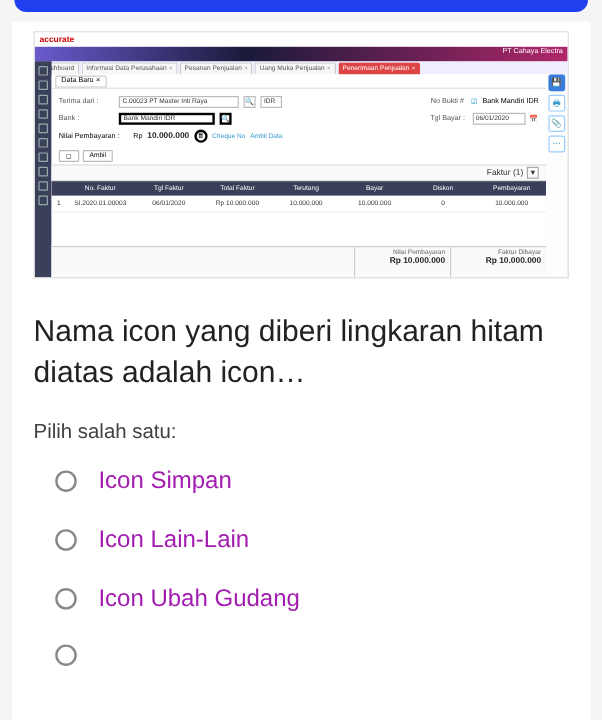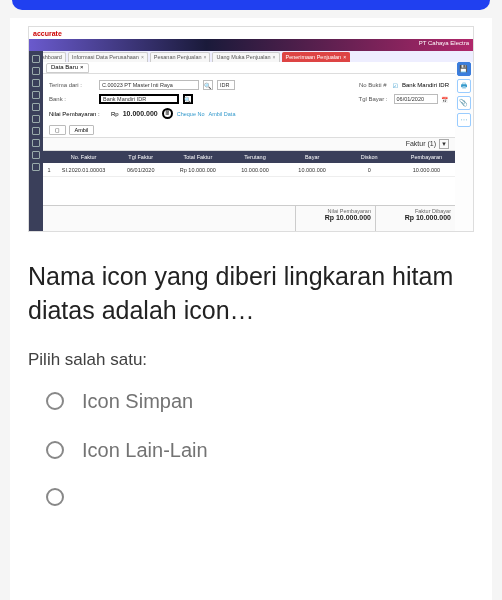--- a/index.html
+++ b/index.html
@@ -47,21 +47,21 @@
   .th.n,.td.n{flex:0 0 12px}
   .trow{display:flex;height:14px;border-bottom:1px solid #eee;font-size:5.5px;color:#333}
   .foot{position:absolute;bottom:0;left:0;right:0;height:26px;border-top:1px solid #ccc;display:flex;justify-content:flex-end;background:#fafafa}
   .fbox{width:80px;border-left:1px solid #ccc;padding:2px 4px;text-align:right}
   .fbox .l{font-size:5.5px;color:#666}
   .fbox .v{font-size:7px;font-weight:bold;color:#222}
   .question{font-size:25px;font-weight:400;color:#222;line-height:1.35;margin-bottom:22px}
   .instr{font-size:17px;color:#404040;margin-bottom:20px}
   .opt{display:flex;align-items:center;gap:18px;padding:0 0 0 18px;margin-bottom:26px}
   .radio{width:18px;height:18px;border:2px solid #888;border-radius:50%;flex-shrink:0}
-  .olabel{font-size:20px;color:#737373}
+  .olabel{font-size:20px;color:#a21caf}
 </style>
 </head>
 <body>
 
 <div class="bluebar"></div>
 <div class="card">
 
   <div class="shot">
     <div class="abar">
       <span class="logo">accurate</span>
@@ -201,15 +201,19 @@
   <div class="opt">
       <div class="radio"></div>
       <div class="olabel">Icon Simpan</div>
     </div>
   <div class="opt">
       <div class="radio"></div>
       <div class="olabel">Icon Lain-Lain</div>
     </div>
   <div class="opt">
       <div class="radio"></div>
+      <div class="olabel">Icon Ubah Gudang</div>
+    </div>
+  <div class="opt">
+      <div class="radio"></div>
     </div>
 
 </div>
 
 </body></html>

